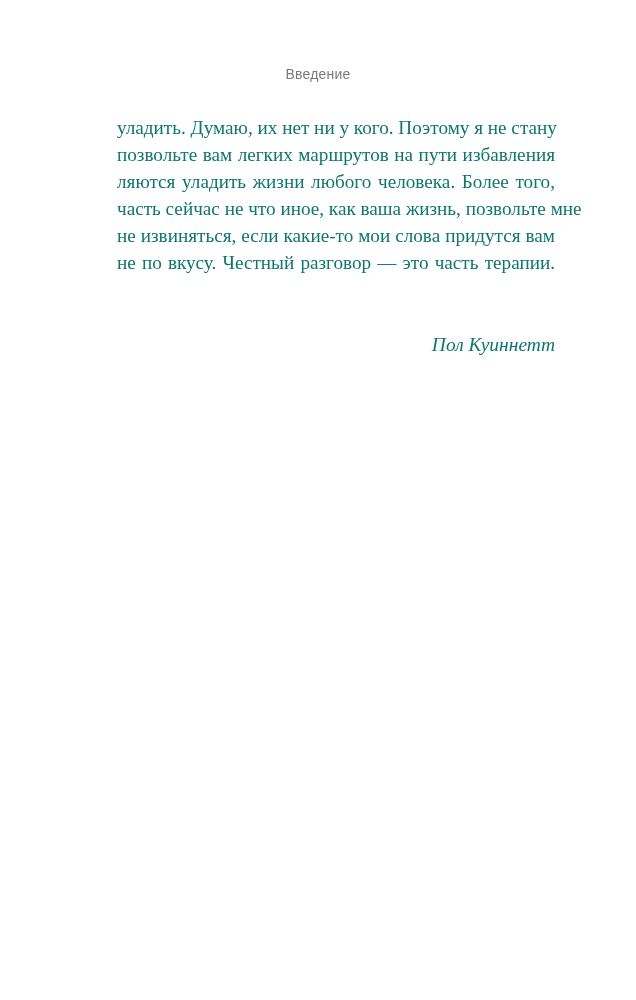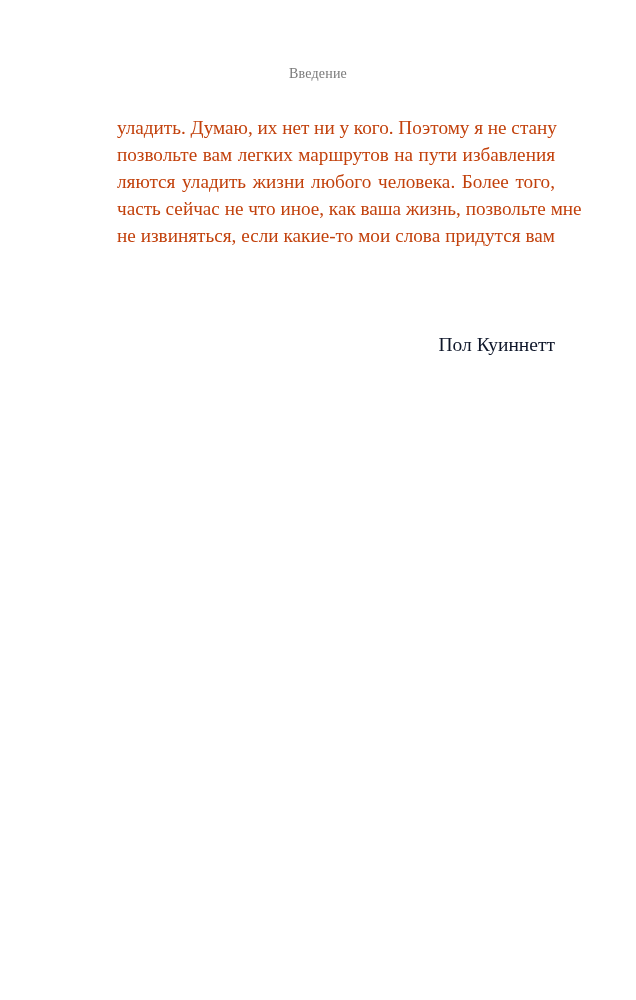--- a/index.html
+++ b/index.html
@@ -12,57 +12,59 @@
       height: 1000px;
       position: relative;
       overflow: hidden;
     }
     .running-head {
       position: absolute;
       top: 66px;
       left: 0;
       width: 636px;
       text-align: center;
-      font-family: Liberation Serif, serif;
+      font-family: Liberation Sans, sans-serif;
       font-size: 14px;
       color: #7a7a7a;
       letter-spacing: 0.2px;
     }
     .body-text {
       position: absolute;
       top: 114px;
       left: 117px;
       width: 438px;
       font-family: "Liberation Serif", serif;
       font-size: 19.2px;
       line-height: 27px;
-      color: #c2410c;
+      color: #0f766e;
     }
     .body-text .line {
       display: block;
       text-align: justify;
       text-align-last: justify;
       white-space: nowrap;
       height: 27px;
     }
     .signature {
       position: absolute;
       top: 334px;
       right: 81px;
       font-family: "Liberation Serif", serif;
+      font-style: italic;
       font-size: 19.5px;
-      color: #0f172a;
+      color: #0f766e;
     }
   </style>
 </head>
 <body>
 
 <div class="running-head">Введение</div>
 
 <div class="body-text">
   <span class="line">уладить. Думаю, их нет ни у кого. Поэтому я не стану</span>
   <span class="line">позвольте вам легких маршрутов на пути избавления</span>
   <span class="line">ляются уладить жизни любого человека. Более того,</span>
   <span class="line">часть сейчас не что иное, как ваша жизнь, позвольте мне</span>
   <span class="line">не извиняться, если какие-то мои слова придутся вам</span>
+  <span class="line">не по вкусу. Честный разговор — это часть терапии.</span>
 </div>
 
 <div class="signature">Пол Куиннетт</div>
 
 </body></html>

